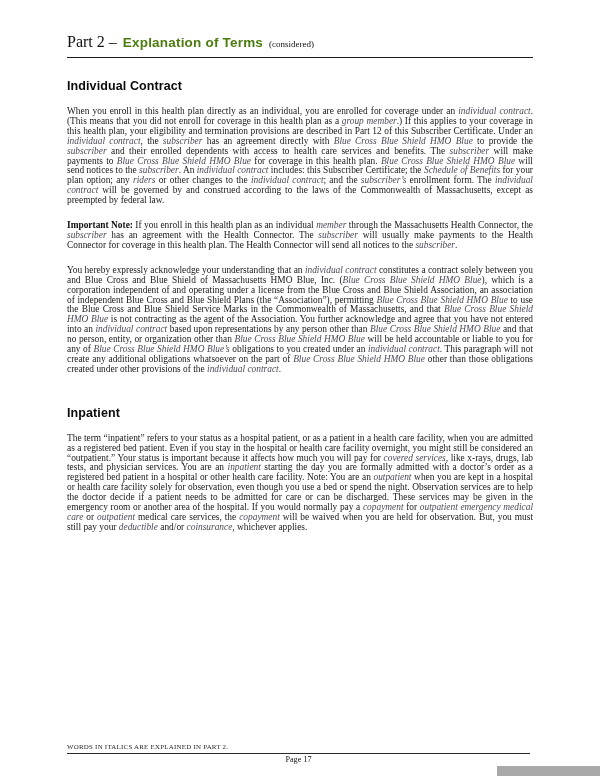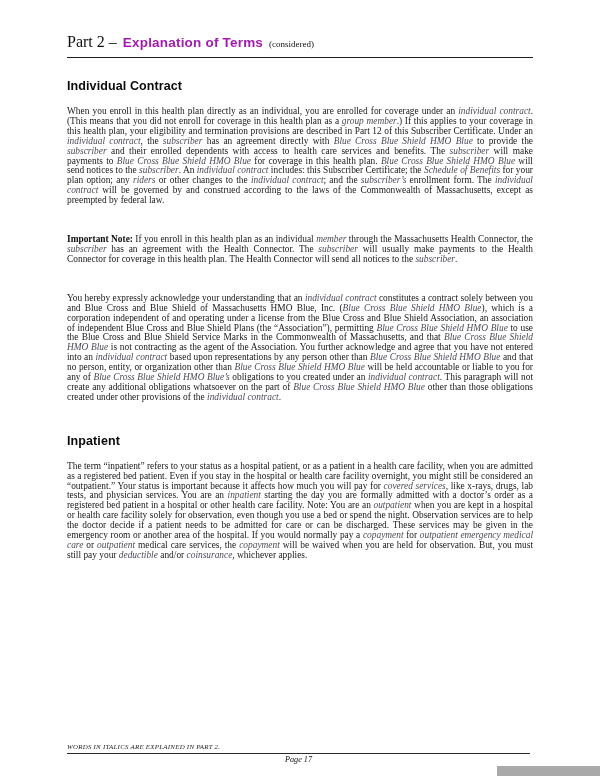--- a/index.html
+++ b/index.html
@@ -11,41 +11,41 @@
   }
   .page {
     position:absolute; inset:0; background:#ffffff; overflow:hidden;
   }
   .content { padding:34px 67px 0 67px; }
 
   .doc-header { white-space:nowrap; line-height:16px; }
   .part-label { font-size:16px; color:#111; }
   .doc-title {
     font-family:"Liberation Sans", sans-serif; font-weight:bold;
-    font-size:13.5px; color:#a21caf; letter-spacing:0.2px; padding:0 2px;
+    font-size:13.5px; color:#4d7c0f; letter-spacing:0.2px; padding:0 2px;
   }
   .continued { font-size:9px; color:#111; }
   .header-rule { border:none; border-top:1.3px solid #1c1c1c; margin-top:5px; }
 
   .section-heading {
     font-family:"Liberation Sans", sans-serif; font-weight:bold;
     font-size:12.5px; color:#0a0a0a; margin-top:21px; letter-spacing:0.1px;
   }
   .section-heading.second { margin-top:31px; }
 
   p.body {
     font-size:9.4px; line-height:9.9px; text-align:justify;
     margin-top:14px; color:#191919;
   }
-  p.body + p.body { margin-top:29px; }
+  p.body + p.body { margin-top:15px; }
 
   .seg-i { font-style:italic; color:#4b4b5a; }
   .seg-b { font-weight:bold; color:#0d0d0d; }
 
-  .doc-footer { position:absolute; left:67px; right:70px; bottom:12px;font-style:italic; }
+  .doc-footer { position:absolute; left:67px; right:70px; bottom:12px; }
   .footer-note { font-size:6.9px; letter-spacing:0.25px; color:#1f1f1f; }
   .footer-rule { border:none; border-top:1px solid #2a2a2a; margin-top:3px; }
   .page-number { text-align:center; font-size:8.2px; color:#111; margin-top:1px; }
 
   .hscroll { position:absolute; left:0; right:0; bottom:0; height:10px; background:transparent; }
   .hscroll-thumb { position:absolute; right:0; top:0; width:103px; height:10px; background:#a9a9a9; }
 </style>
 </head>
 <body>
 

